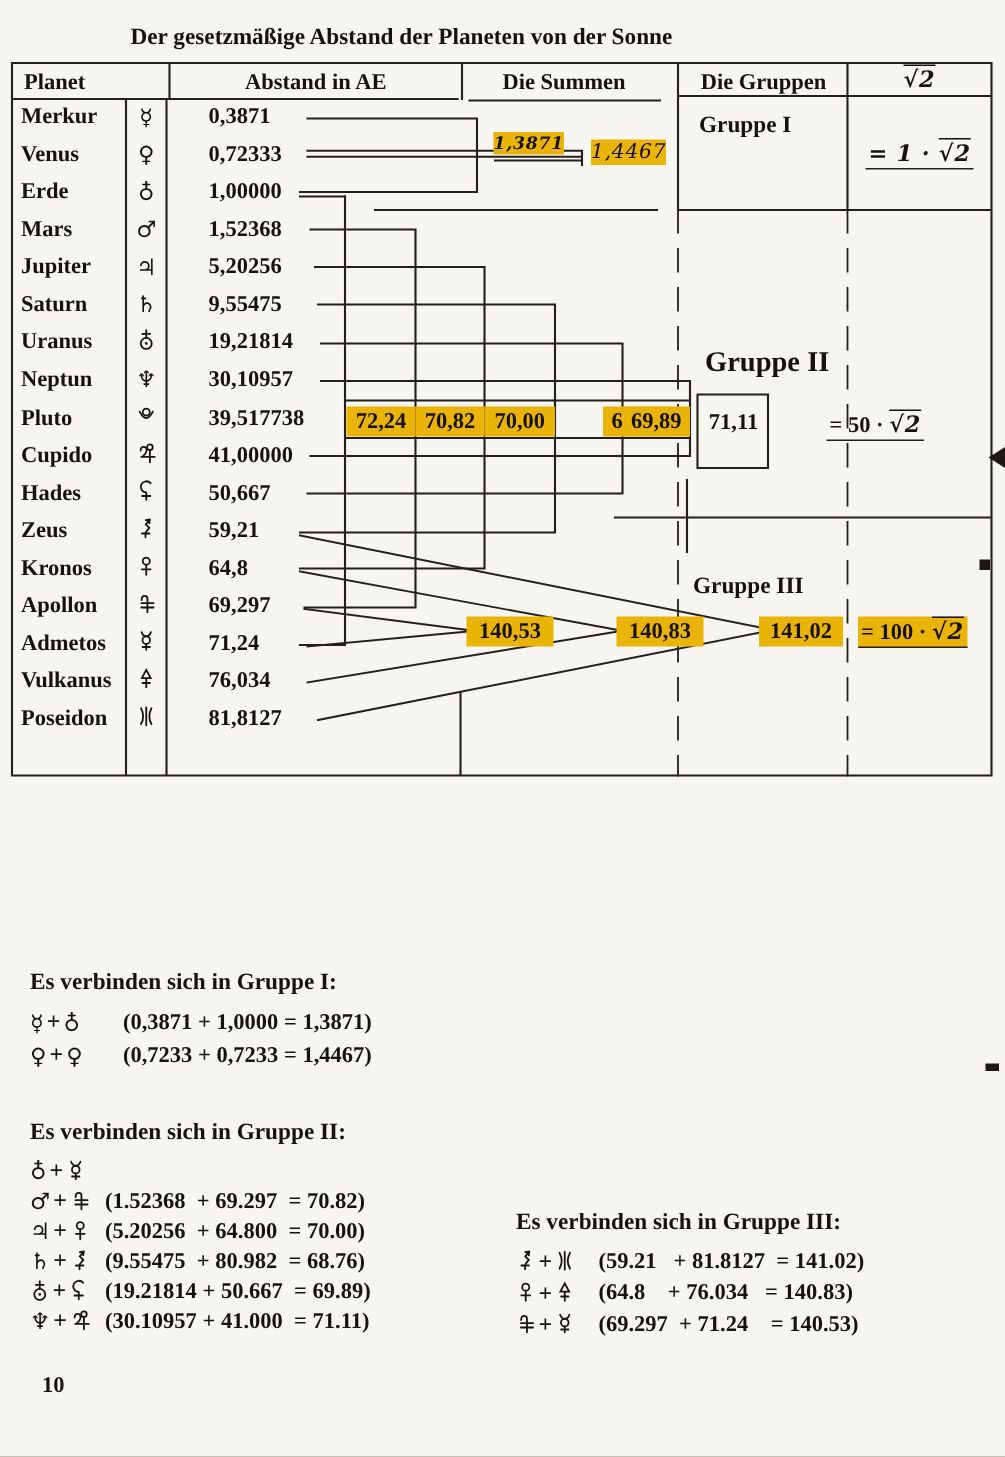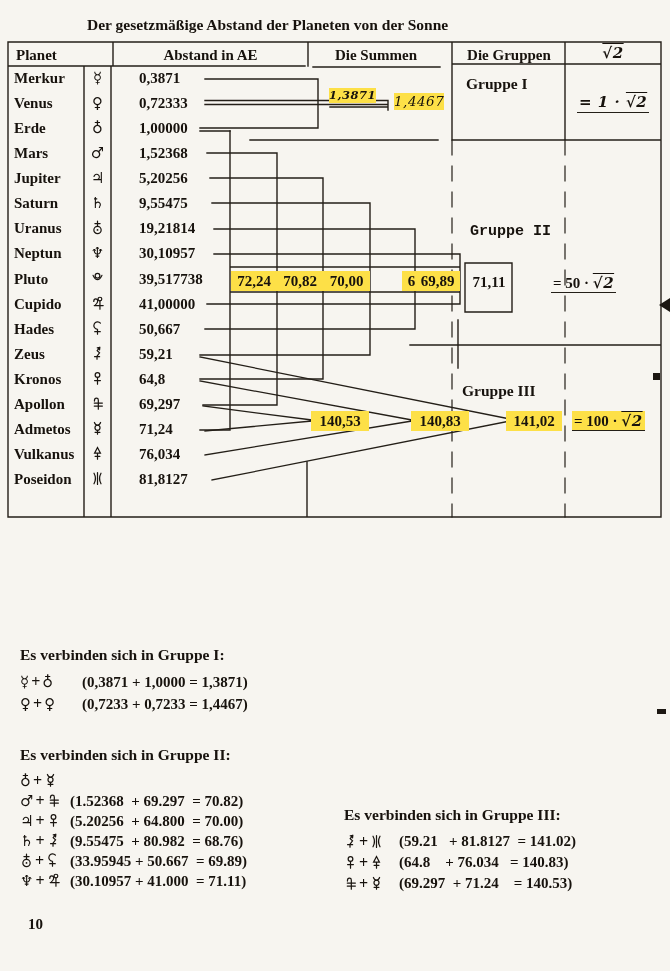--- a/index.html
+++ b/index.html
@@ -1,21 +1,21 @@
 <!DOCTYPE html>
 <html><head>
 <meta charset="utf-8">
 <style>
   html,body{margin:0;padding:0;background:#9a958d;}
   #page{position:relative;width:670px;height:971px;background:#f7f5f0;
         font-family:"Liberation Serif",serif;color:#17120d;overflow:hidden;}
   .lbl{position:absolute;z-index:2;line-height:20px;font-size:15px;white-space:pre;}
   .b{font-weight:bold;}
   .ctr{text-align:center;}
-  .bg{background:#fde047;}
+  .bg{background:#eab308;}
   .hand{font-family:"DejaVu Serif",serif;font-style:italic;letter-spacing:.5px;}
   .ovl{text-decoration:overline;}
   .res{border-bottom:1.6px solid #241f18;padding:0 2px 1px 2px;}
   svg.overlay{position:absolute;left:0;top:0;z-index:1;}
   .uglyph{font-family:"DejaVu Sans",sans-serif;font-weight:400;font-size:15px;}
   .symsvg{width:13px;height:17px;display:inline-block;vertical-align:-3px;}
   
   .prow{position:absolute;left:0;width:670px;height:22px;z-index:2;}
   .lbl-i{position:absolute;top:0;line-height:22px;font-size:15px;white-space:pre;}
   .pname{left:14px;}
@@ -184,21 +184,21 @@
       <div class="prow" style="top: 468.12px;">
     <span class="pname lbl-i b">Poseidon</span>
     <span class="psym lbl-i"><svg class="symsvg" viewBox="0 0 16 20">
             <path stroke="#1a1510" stroke-width="1.5" fill="none" stroke-linecap="round" d="M8,2.7V17.3 M3.7,3.5Q7.3,10 3.7,16.5 M12.3,3.5Q8.7,10 12.3,16.5"></path>
           </svg></span>
     <span class="pval lbl-i b">81,8127</span>
   </div>
     </div>
 
   <div class="lbl b" style="left:466px;top:74px;font-size:15.5px;">Gruppe I</div>
-  <div class="lbl b" style="left:470px;top:222px;font-size:15px;font-family:Liberation Mono, monospace;">Gruppe II</div>
+  <div class="lbl b" style="left:470px;top:232px;font-size:19px;">Gruppe II</div>
   <div class="lbl b" style="left:462px;top:381px;font-size:15.5px;">Gruppe III</div>
 
   <div class="lbl b hand bg" style="left:329px;top:88px;font-size:11.5px;line-height:15px;">1,3871</div>
   <div class="lbl hand bg" style="left:394px;top:93px;font-size:13.5px;line-height:17px;">1,4467</div>
 
   <div class="lbl b ctr bg" style="left:231px;top:271px;width:46px;">72,24</div>
   <div class="lbl b ctr bg" style="left:277px;top:271px;width:46px;">70,82</div>
   <div class="lbl b ctr bg" style="left:323px;top:271px;width:47px;">70,00</div>
   <div class="lbl b ctr bg" style="left:370px;top:271px;width:45px;margin-left:32px;">68,76</div>
   <div class="lbl b ctr bg" style="left:415px;top:271px;width:45px;">69,89</div>
@@ -283,21 +283,21 @@
             <span class="c1"><svg class="symsvg" viewBox="0 0 16 20">
                 <path stroke="#1a1510" stroke-width="1.5" fill="none" stroke-linecap="round" d="M8,2.2V8.4 M4.8,5.2H11.2"></path>
                 <circle stroke="#1a1510" stroke-width="1.5" fill="none" stroke-linecap="round" cx="8" cy="13" r="4.5"></circle>
                 <circle cx="8" cy="13" r="1.1" fill="#1a1510" stroke="none"></circle>
               </svg></span>
             <span class="plus">+</span>
             <span class="c2"><svg class="symsvg" viewBox="0 0 16 20">
                 <path stroke="#1a1510" stroke-width="1.5" fill="none" stroke-linecap="round" d="M11.6,3.4A4.6,4.6 0 1 0 8,11 M8,11V17 M4.6,13.9H11.4"></path>
               </svg></span>
           </span>
-    <span class="formula">(33.95945 + 50.667  = 69.89)</span>
+    <span class="formula">(19.21814 + 50.667  = 69.89)</span>
   </div>
         <div class="crow">
     <span class="pair">
             <span class="c1 uglyph">♆</span>
             <span class="plus">+</span>
             <span class="c2"><svg class="symsvg" viewBox="0 0 16 20">
                 <circle stroke="#1a1510" stroke-width="1.5" fill="none" stroke-linecap="round" cx="11" cy="4.6" r="2.3"></circle>
                 <path stroke="#1a1510" stroke-width="1.5" fill="none" stroke-linecap="round" d="M11,6.9V17 M4,12.6H15 M3.4,7.4Q3.4,4.3 5.9,4.3Q8.3,4.3 8.3,6.9Q8.3,9.4 4.7,12.6"></path>
               </svg></span>
           </span>

